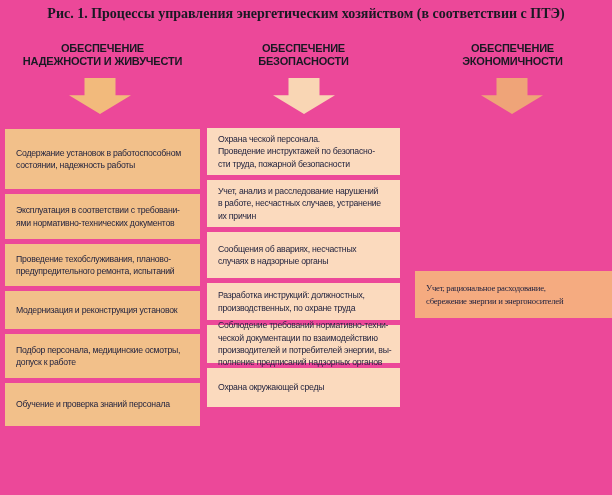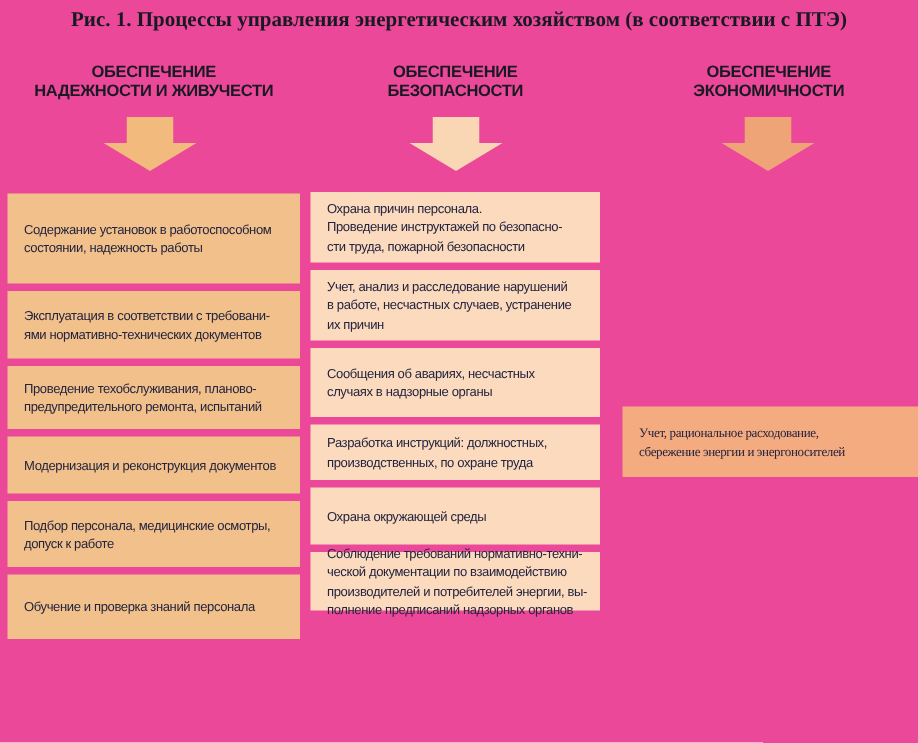--- a/index.html
+++ b/index.html
@@ -101,42 +101,42 @@
   <div class="arrow a2"></div>
   <div class="arrow a3"></div>
 
   <div class="col col1">
     <div class="box">Содержание установок в работоспособном
 состоянии, надежность работы</div>
     <div class="box">Эксплуатация в соответствии с требовани-
 ями нормативно-технических документов</div>
     <div class="box">Проведение техобслуживания, планово-
 предупредительного ремонта, испытаний</div>
-    <div class="box">Модернизация и реконструкция документов</div>
+    <div class="box">Модернизация и реконструкция установок</div>
     <div class="box">Подбор персонала, медицинские осмотры,
 допуск к работе</div>
     <div class="box">Обучение и проверка знаний персонала</div>
   </div>
 
   <div class="col col2">
-    <div class="box">Охрана причин персонала.
+    <div class="box">Охрана ческой персонала.
 Проведение инструктажей по безопасно-
 сти труда, пожарной безопасности</div>
     <div class="box">Учет, анализ и расследование нарушений
 в работе, несчастных случаев, устранение
 их причин</div>
     <div class="box">Сообщения об авариях, несчастных
 случаях в надзорные органы</div>
     <div class="box">Разработка инструкций: должностных,
 производственных, по охране труда</div>
-    <div class="box">Охрана окружающей среды</div>
     <div class="box">Соблюдение требований нормативно-техни-
 ческой документации по взаимодействию
 производителей и потребителей энергии, вы-
 полнение предписаний надзорных органов</div>
+    <div class="box">Охрана окружающей среды</div>
   </div>
 
   <div class="col col3">
     <div class="box">Учет, рациональное расходование,
 сбережение энергии и энергоносителей</div>
   </div>
 
 </div>
 
 </body></html>

